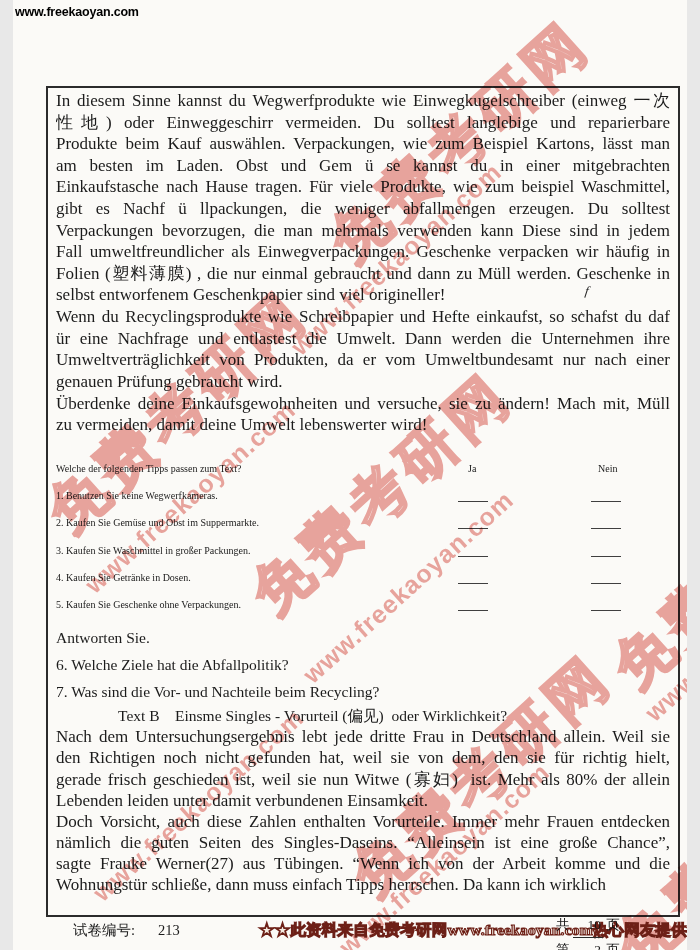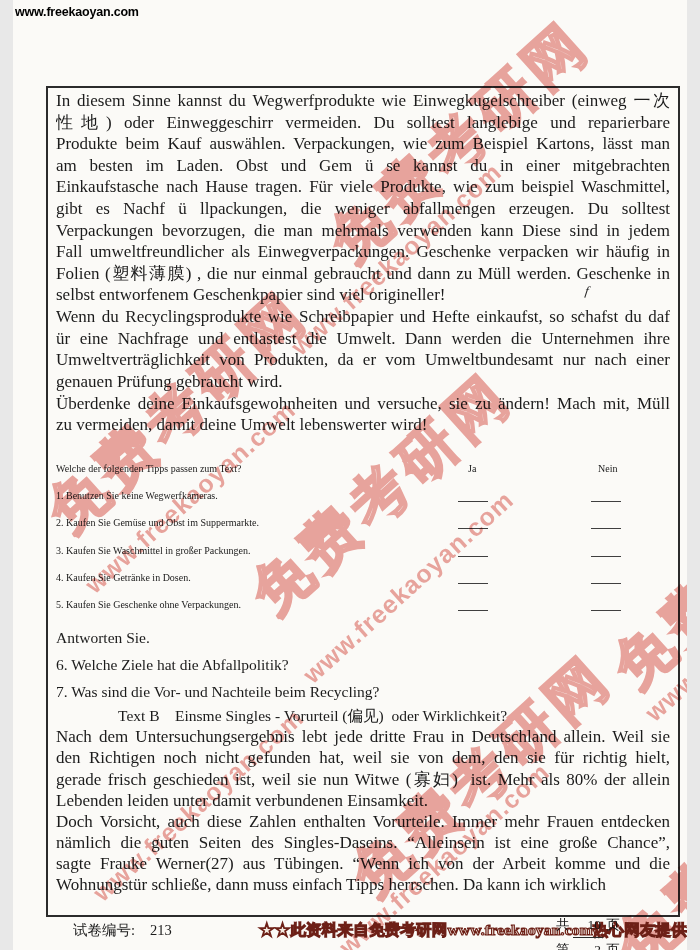--- a/index.html
+++ b/index.html
@@ -53,21 +53,21 @@
   .wm-cjk{
     font-size:58px;letter-spacing:7px;
     color:rgba(255,255,255,0.04);
     -webkit-text-stroke:2.5px #d9544a;
   }
   .wm-url{font-size:25px;color:#d9544a;letter-spacing:1px;}
   .footer-left{
     position:absolute;left:60px;top:921px;z-index:5;
     font-size:14.5px;white-space:nowrap;
   }
-  .footer-left .v{margin-left:15px;}
+  .footer-left .v{margin-left:23px;}
   .footer-stamp{
     position:absolute;left:246px;top:920px;z-index:30;
     font-size:15.5px;font-weight:bold;white-space:nowrap;
     color:#f6ece2;-webkit-text-stroke:1.2px #6d2017;
     letter-spacing:0.2px;
   }
   .page-count{
     position:absolute;left:543px;top:912px;z-index:31;
     font-size:13.5px;line-height:25px;color:#161616;white-space:nowrap;
   }

